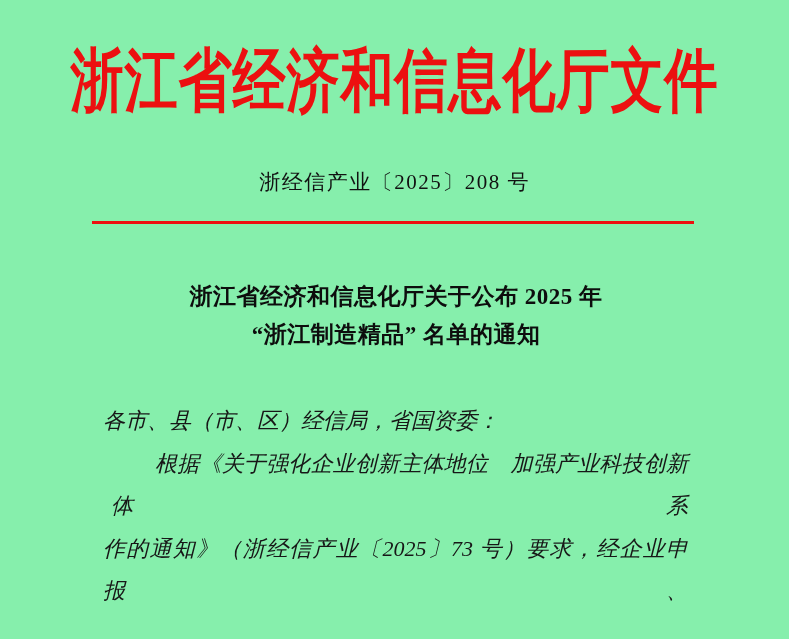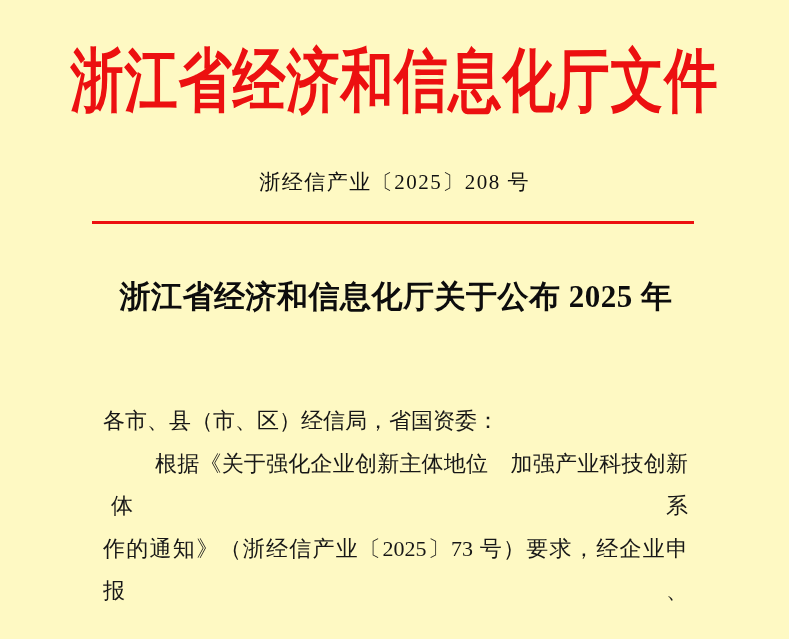--- a/index.html
+++ b/index.html
@@ -3,21 +3,21 @@
 <meta charset="utf-8">
 <style>
   :root { --red: #ec1010; --ink: #1c1c1c; }
   * { margin: 0; padding: 0; box-sizing: border-box; }
   html, body { background: #ffffff; }
   .page {
     position: relative;
     width: 789px;
     height: 639px;
     margin: 0 auto;
-    background: #fef9c3;
+    background: #86efac;
     overflow: hidden;
     font-family: "Liberation Serif", "DejaVu Serif", serif;
     color: var(--ink);
   }
   .red-head {
     position: absolute;
     top: 46px;
     left: 0;
     right: 0;
     text-align: center;
@@ -48,56 +48,57 @@
     height: 3px;
     background: var(--red);
   }
   .notice-title {
     position: absolute;
     top: 278px;
     left: 53px;
     right: 50px;
     text-align: center;
     font-weight: bold;
-    font-size: 31px;
+    font-size: 23px;
     line-height: 38px;
     letter-spacing: 0.5px;
     color: #0d0d0d;
     font-family: Liberation Serif, serif;
   }
   .body-block {
     position: absolute;
     top: 400px;
     left: 103px;
     width: 585px;
     font-size: 22px;
     line-height: 42.5px;
     color: #171717;
   }
-  .body-line { white-space: nowrap; }
+  .body-line { white-space: nowrap; font-style: italic; }
   .body-line.fill {
     white-space: normal;
     text-align: justify;
     text-align-last: justify;
   }
   .body-line.indent { text-indent: 2em; margin-left: 8px; }
 </style>
 </head>
 <body>
 
 <div class="page">
 
   <h1 class="red-head">浙江省经济和信息化厅文件</h1>
 
   <div class="doc-number">浙经信产业〔2025〕208 号</div>
 
   <div class="red-rule"></div>
 
   <h2 class="notice-title">
     <span style="display:block">浙江省经济和信息化厅关于公布 2025 年</span>
+    <span style="display:block">“浙江制造精品” 名单的通知</span>
   </h2>
 
   <div class="body-block">
     <div class="body-line">各市、县（市、区）经信局，省国资委：</div>
     <div class="body-line fill indent">根据《关于强化企业创新主体地位　加强产业科技创新体系</div>
     <div class="body-line fill">作的通知》（浙经信产业〔2025〕73 号）要求，经企业申报、</div>
 
   </div>
 
 </div>

